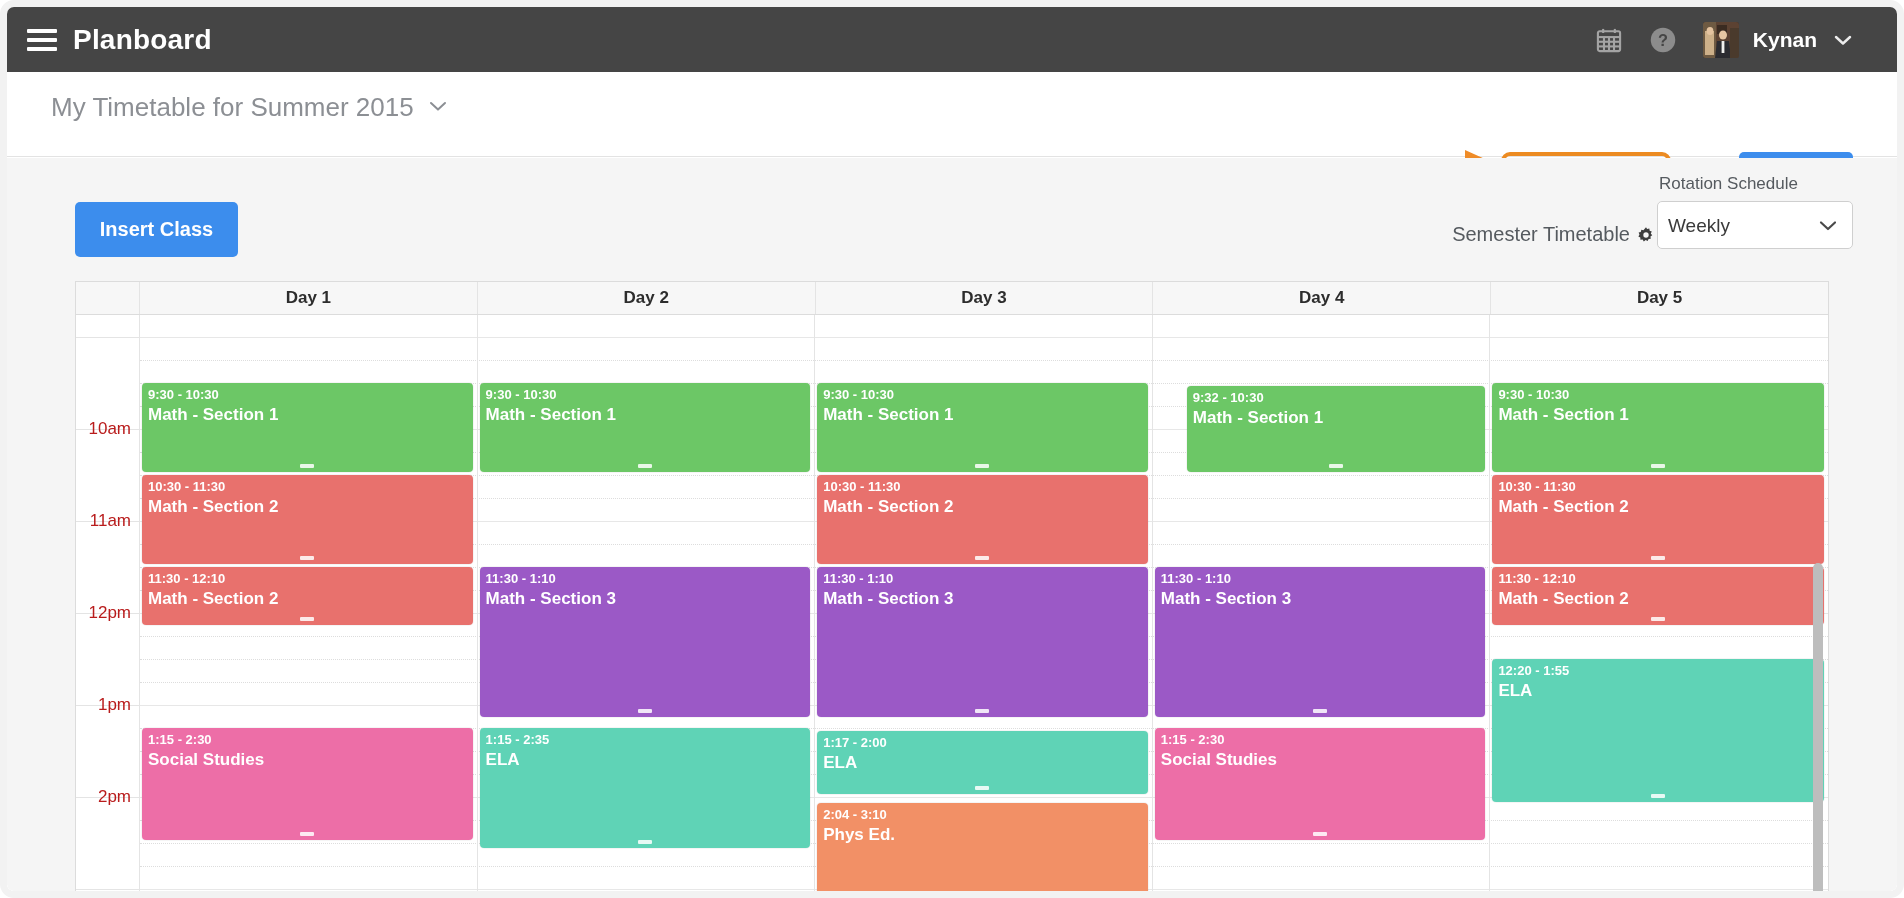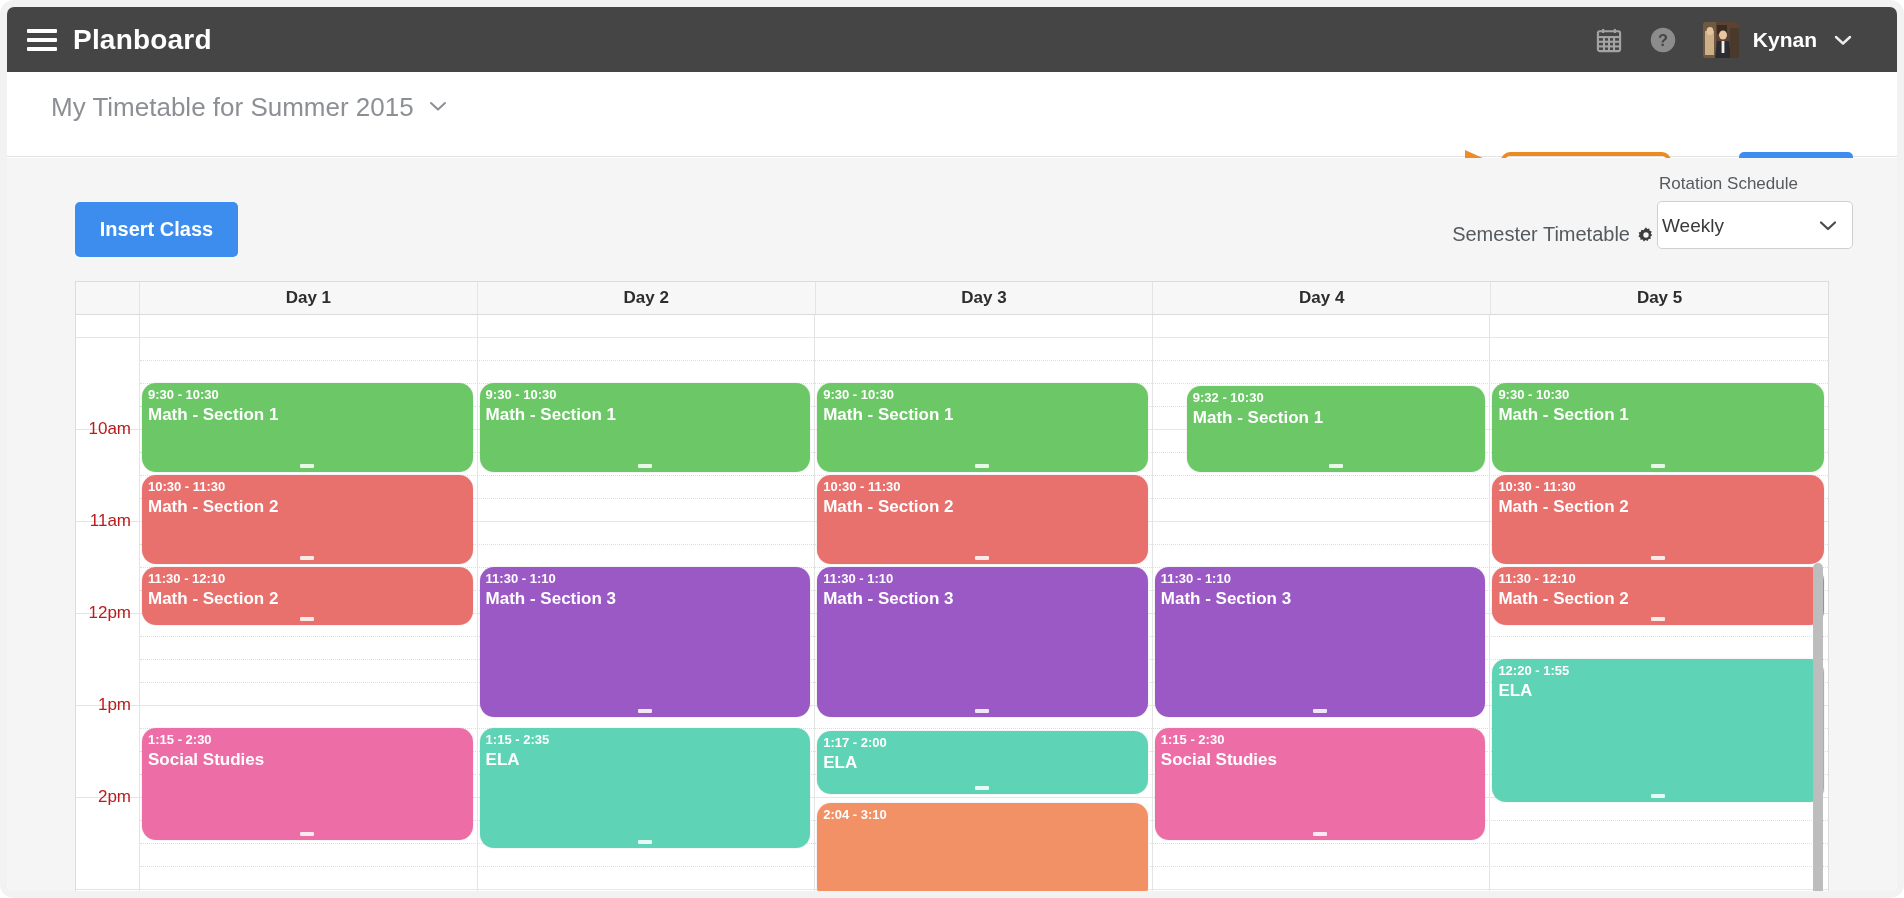--- a/index.html
+++ b/index.html
@@ -119,21 +119,21 @@
   }
   #rotation-wrap {
     position: absolute; right: 44px; top: 16px; width: 196px;
   }
   #rotation-label {
     font-size: 17px; color: #555a5f; display: block; margin-bottom: 7px; padding-left: 2px;
   }
   #rotation-select {
     width: 100%; height: 48px;
     background: #ffffff; border: 1px solid #cfcfcf; border-radius: 5px;
-    font-size: 19px; color: #3a3a3a; padding-left: 4px; padding-right: 40px;
+    font-size: 19px; color: #3a3a3a; padding-left: 10px; padding-right: 40px;
     font-family: "Liberation Sans", sans-serif;
     appearance: none; -webkit-appearance: none;
     cursor: pointer;
   }
   #rotation-chevron {
     position: absolute; right: 16px; bottom: 17px; width: 18px; height: 12px;
     pointer-events: none;
   }
 
   
@@ -180,21 +180,21 @@
   .daycol:last-child { border-right: none; }
 
   .hline { position: absolute; left: 0; right: 0; height: 1px; background: #e7e7e7; }
   .qline {
     position: absolute; left: 0; right: 0; height: 0;
     border-top: 1px dotted #dddddd;
   }
 
   .event {
     position: absolute; left: 2px; right: 4px;
-    border-radius: 14px; color: #ffffff; overflow: hidden;
+    border-radius: 4px; color: #ffffff; overflow: hidden;
     cursor: move; padding: 4px 0 0 6px;
     box-shadow: 0 0 0 1px rgba(0,0,0,.04);
   }
   .event .ev-time { font-size: 13px; font-weight: bold; line-height: 15px; display: block; }
   .event .ev-title { font-size: 17px; font-weight: bold; line-height: 25px; display: block; }
   .ev-handle {
     position: absolute; left: 50%; bottom: 4px; transform: translateX(-50%);
     width: 14px; height: 4px; background: rgba(255,255,255,.85); border-radius: 1px;
     cursor: ns-resize;
   }
@@ -434,20 +434,21 @@
                     <span class="ev-title">Math - Section 3</span>
                     <div class="ev-handle"></div>
                   </div>
                   <div class="event" style="background: rgb(95, 211, 182); top: 416.064px; height: 62.9364px;">
                     <span class="ev-time">1:17 - 2:00</span>
                     <span class="ev-title">ELA</span>
                     <div class="ev-handle"></div>
                   </div>
                   <div class="event" style="background: rgb(242, 144, 102); top: 488.136px; height: 98.2px;">
                     <span class="ev-time">2:04 - 3:10</span>
+                    <span class="ev-title">Phys Ed.</span>
                   </div>
                 </div>
                 <div class="daycol" id="daycol-3" style="left: 60%; width: 20%;">
                   <div class="event" style="background: rgb(108, 199, 102); top: 71.0636px; height: 85.9364px; margin-left: 32px;">
                     <span class="ev-time">9:32 - 10:30</span>
                     <span class="ev-title">Math - Section 1</span>
                     <div class="ev-handle"></div>
                   </div>
                   <div class="event" style="background: rgb(155, 89, 198); top: 252px; height: 150.336px;">
                     <span class="ev-time">11:30 - 1:10</span>

